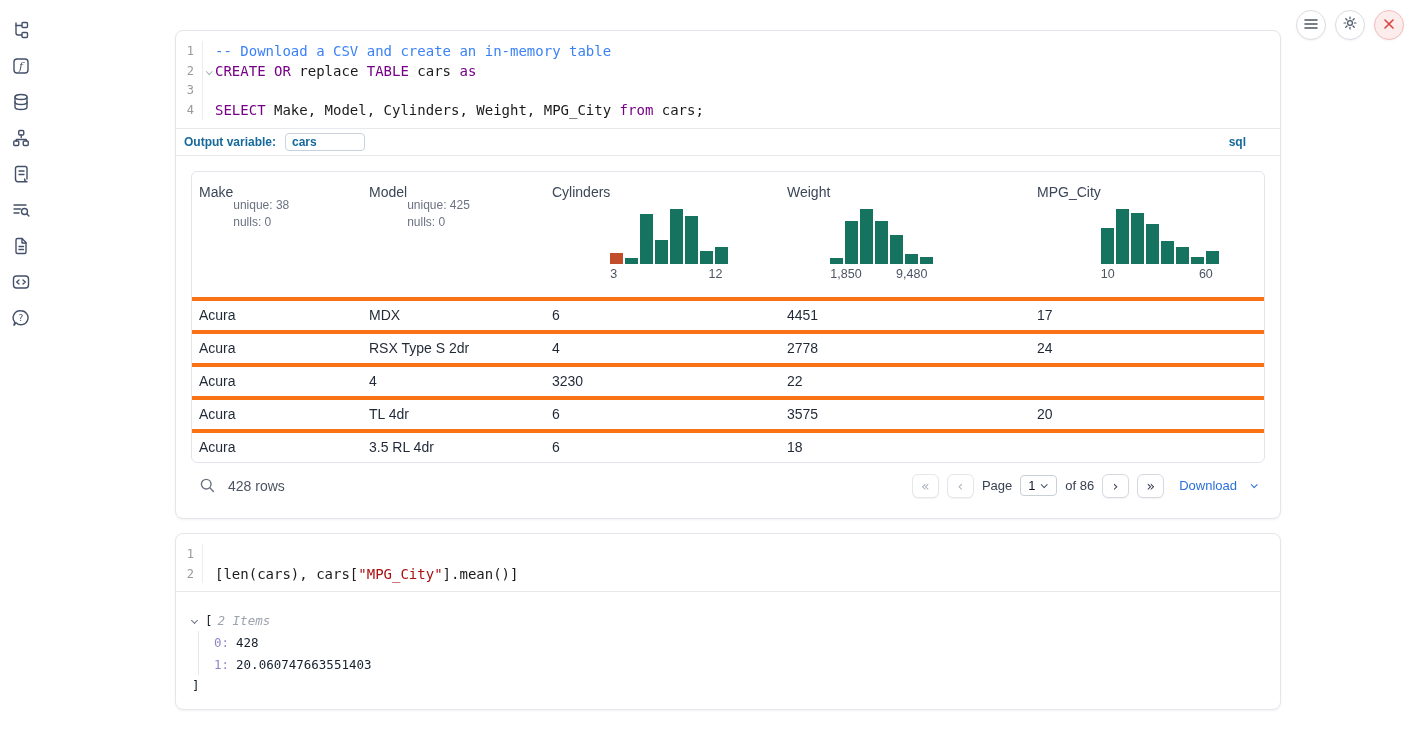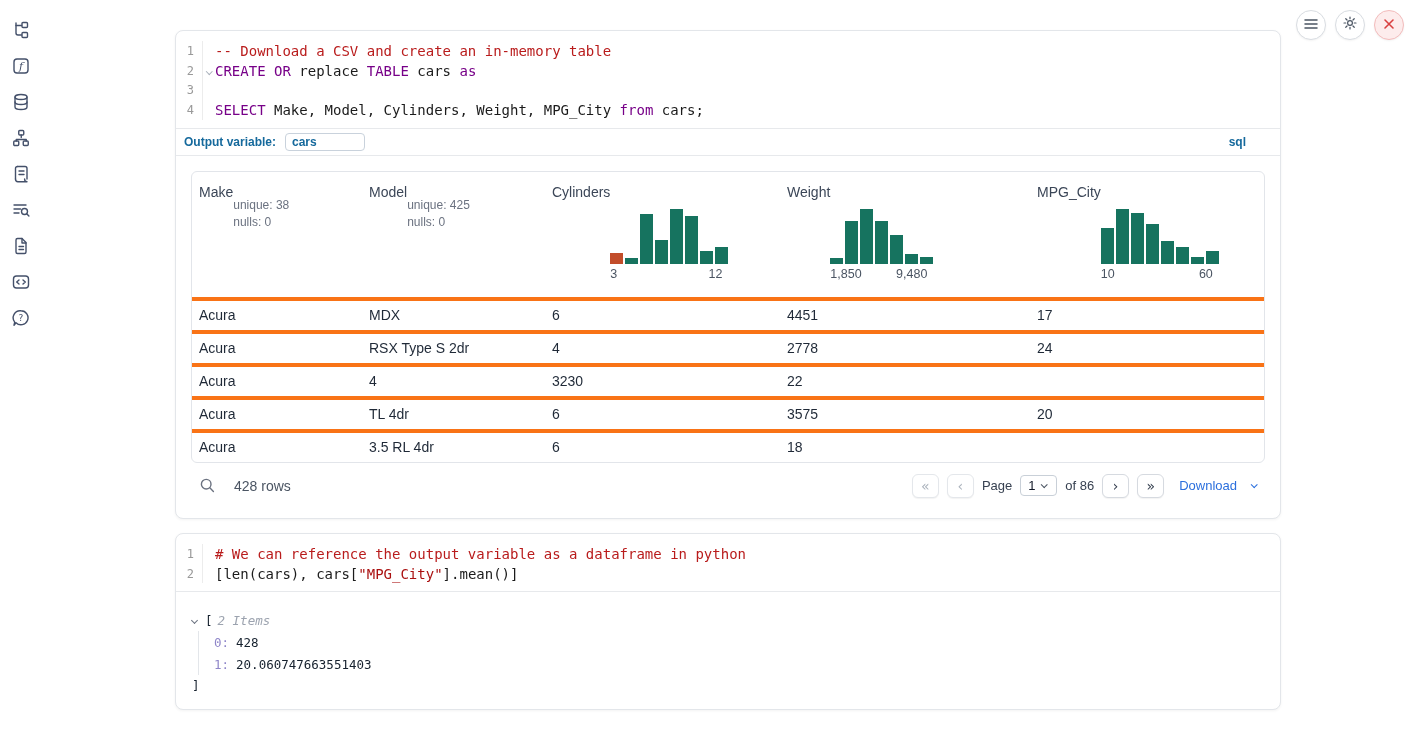--- a/index.html
+++ b/index.html
@@ -21,21 +21,21 @@
   .cell1 { top:30px; }
   .cell2 { top:533px; }
 
   .code-area { padding:10px 0 8px 0; }
   .cl { display:flex; height:19.7px; align-items:center; }
   .gut { width:27px; flex:0 0 27px; text-align:right; padding-right:8px; color:#999999; font-family:"DejaVu Sans Mono", monospace; font-size:12px; border-right:1px solid #ececec; position:relative; height:100%; display:flex; align-items:center; justify-content:flex-end; }
   .fold { position:absolute; right:-9px; top:8px; width:4.5px; height:4.5px; border-right:1.4px solid #a8b0ba; border-bottom:1.4px solid #a8b0ba; transform:rotate(45deg); background:#fff; cursor:pointer; }
   .codeline { padding-left:12px; font-family:"DejaVu Sans Mono", monospace; font-size:14px; white-space:pre; color:#1b1b1b; }
   .tok-kw { color:#770088; }
   .tok-str { color:#AA1111; }
-  .tok-comment { color:#b91c1c; }
+  .tok-comment { color:#3b82f6; }
   .tok-pl { color:#1b1b1b; }
 
   .outvar-row { border-top:1px solid #e7e9ec; border-bottom:1px solid #e7e9ec; height:28px; display:flex; align-items:center; padding:0 34px 0 8px; gap:9px; }
   .outvar-label { font-size:12px; font-weight:bold; color:#15699C; }
   .outvar-input { width:80px; height:18px; border:1px solid #c9d2dc; border-radius:4px; font-size:12px; font-weight:bold; color:#15699C; padding:0 6px; font-family:"Liberation Sans", sans-serif; }
   .lang-badge { margin-left:auto; font-size:12px; font-weight:bold; color:#15699C; }
 
   .output-area { padding:15px 15px 12px 15px; }
   .table-card { border:1px solid #e2e5ea; border-radius:6px; overflow:hidden; }
   .tgrid { display:grid; grid-template-columns:170px 183px 235px 250px 1fr; }
@@ -43,21 +43,21 @@
   .th-label { font-size:14px; color:#3b4657; }
   .th-stats { margin-top:13px; font-size:12px; color:#6b7280; line-height:17px; }
   .hist-wrap { margin-top:auto; margin-bottom:6px; }
   .hist-bars { display:flex; align-items:flex-end; gap:2px; height:55px; }
   .hist-bar { width:13px; }
   .hist-labels { display:flex; justify-content:space-between; font-size:12.5px; color:#4b5563; margin-top:3px; padding-right:6px; }
   .tr { border-top:4px solid #f97316; height:33px; }
   .td { font-size:14px; color:#1f2937; padding-left:7px; display:flex; align-items:center; }
 
   .table-footer { margin-top:3px; height:40px; display:flex; align-items:center; padding:0 9px 0 8px; }
-  .ft-left { display:flex; align-items:center; gap:18px; }
+  .ft-left { display:flex; align-items:center; gap:12px; }
   .rowcount { font-size:14px; color:#4b5563; }
   .ft-right { margin-left:auto; display:flex; align-items:center; gap:8px; }
   .pg-btn { width:27px; height:24px; border:1px solid #d6dae0; border-radius:6px; background:#fff; box-shadow:0 1px 1px rgba(0,0,0,.05); display:flex; align-items:center; justify-content:center; font-size:14px; color:#374151; cursor:pointer; font-family:"DejaVu Sans", sans-serif; }
   .pg-btn.disabled { color:#aab2bc; border-color:#e4e7eb; }
   .pg-text { font-size:13px; color:#374151; }
   .page-select { height:21px; min-width:37px; border:1px solid #c9d0d8; border-radius:4px; display:flex; align-items:center; gap:6px; padding:0 5px 0 7px; font-size:13px; color:#111827; cursor:pointer; background:#fff; }
   .chev { display:inline-block; width:5px; height:5px; border-right:1.5px solid currentColor; border-bottom:1.5px solid currentColor; transform:rotate(45deg) translateY(-1px); }
   .download-link { margin-left:7px; display:flex; align-items:center; gap:14px; font-size:13px; color:#2b6fdd; cursor:pointer; }
 
   
@@ -348,21 +348,20 @@
         </div>
       </div>
     </div>
   </section>
 
   <section class="cell cell2">
     <div class="code-area">
       <div>
           <div class="cl">
             <span class="gut">1</span>
-            <div class="codeline"><span class="tok-comment"># We can reference the output variable as a dataframe in python</span></div>
           </div>
           <div class="cl">
             <span class="gut">2</span>
             <div class="codeline"><span class="tok-pl">[len(cars), cars[</span><span class="tok-str">"MPG_City"</span><span class="tok-pl">].mean()]</span></div>
           </div>
         </div>
     </div>
     <div class="divider"></div>
     <div class="tree-out">
       <div class="tree-row1">

